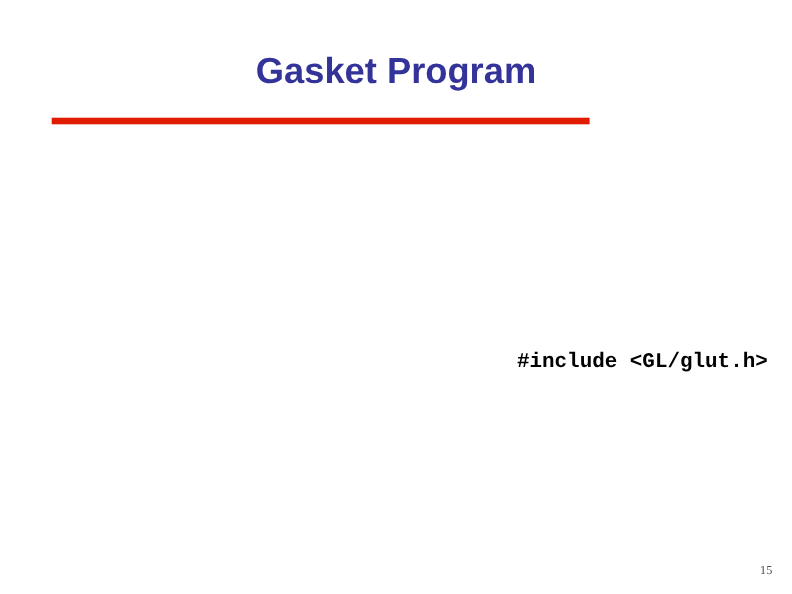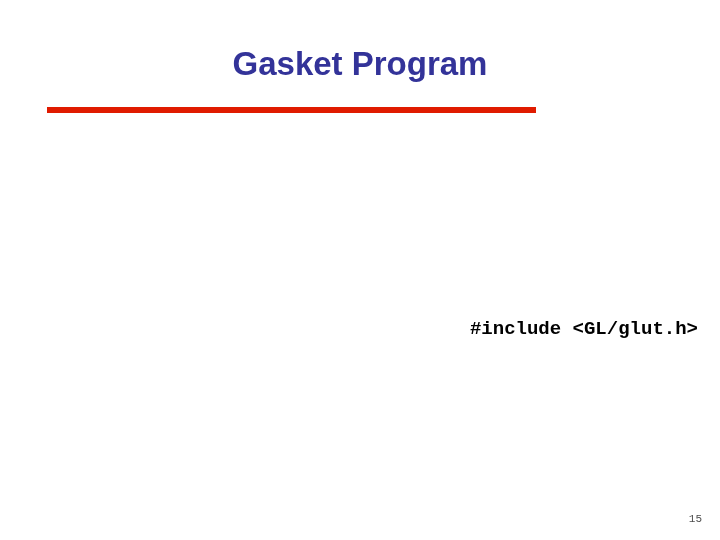--- a/index.html
+++ b/index.html
@@ -73,21 +73,21 @@
     white-space: pre;
     display: block;
     text-align: right;
   }
 
   
   .page-number {
     position: absolute;
     right: 18px;
     bottom: 14px;
-    font-family: Liberation Mono, monospace;
+    font-family: Liberation Serif, serif;
     font-size: 11px;
     font-weight: normal;
     color: #4d4d4d;
     line-height: 14px;
   }
 </style>
 </head>
 <body>
 
 <div class="slide">

